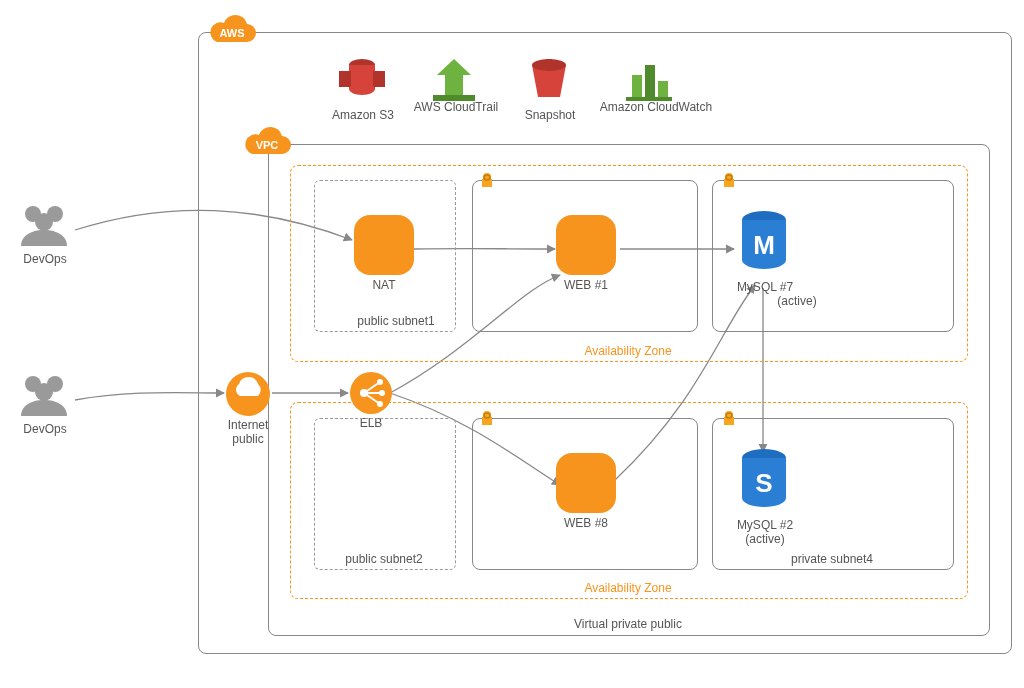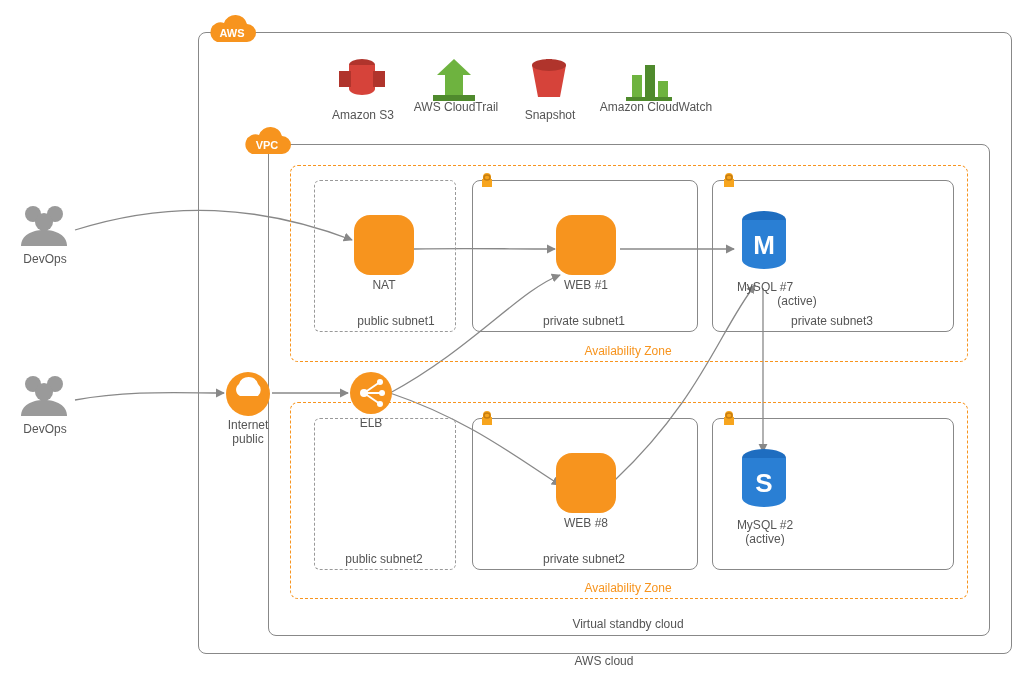--- a/index.html
+++ b/index.html
@@ -42,21 +42,20 @@
 
       <path d="M620,249 C680,249 710,249 734,249" marker-end="url(#ah)"></path>
 
       <path d="M615,480 C700,400 720,330 755,285" marker-end="url(#ah)"></path>
 
       <path d="M763,288 C763,340 763,400 763,452" marker-end="url(#ah)"></path>
     </g>
   </svg>
 
   <div class="box" style="left:198px;top:32px;width:812px;height:620px"></div>
-  <div class="lbl" style="left:198px;top:654px;width:812px">AWS cloud</div>
 
   <svg class="cloud" style="left:205px;top:14px" viewBox="0 0 54 36">
     <path d="M42 28a9 9 0 0 0 0-18 12 12 0 0 0-23-1A9 9 0 0 0 12 28Z" fill="#f7941e"></path>
     <text x="27" y="23" text-anchor="middle" font-size="11" font-weight="bold" fill="#fff">AWS</text>
   </svg>
 
   <svg style="position:absolute;left:335px;top:55px;width:54px;height:50px" viewBox="0 0 54 50">
     <ellipse cx="27" cy="10" rx="13" ry="6" fill="#b0342c"></ellipse>
     <path d="M14 10v24c0 3 6 6 13 6s13-3 13-6V10" fill="#d6433a"></path>
     <rect x="4" y="16" width="12" height="16" fill="#b0342c"></rect>
@@ -79,21 +78,21 @@
 
   <svg style="position:absolute;left:622px;top:55px;width:54px;height:50px" viewBox="0 0 54 50">
     <rect x="10" y="20" width="10" height="24" fill="#6eb33f"></rect>
     <rect x="23" y="10" width="10" height="34" fill="#4f8a2d"></rect>
     <rect x="36" y="26" width="10" height="18" fill="#6eb33f"></rect>
     <rect x="4" y="42" width="46" height="4" fill="#4f8a2d"></rect>
   </svg>
   <div class="lbl" style="left:596px;top:100px;width:120px">Amazon CloudWatch</div>
 
   <div class="box" style="left:268px;top:144px;width:720px;height:490px"></div>
-  <div class="lbl" style="left:268px;top:617px;width:720px">Virtual standby cloud</div>
+  <div class="lbl" style="left:268px;top:617px;width:720px">Virtual private public</div>
   <svg class="cloud" style="left:240px;top:126px" viewBox="0 0 54 36">
     <path d="M42 28a9 9 0 0 0 0-18 12 12 0 0 0-23-1A9 9 0 0 0 12 28Z" fill="#f7941e"></path>
     <text x="27" y="23" text-anchor="middle" font-size="11" font-weight="bold" fill="#fff">VPC</text>
   </svg>
 
   <div class="dashed" style="left:290px;top:165px;width:676px;height:195px"></div>
   <div class="lbl" style="left:290px;top:344px;width:676px;color:#f7941e">Availability Zone</div>
 
   <div class="dashed" style="left:290px;top:402px;width:676px;height:195px"></div>
   <div class="lbl" style="left:290px;top:581px;width:676px;color:#f7941e">Availability Zone</div>
@@ -107,43 +106,41 @@
     <path d="M14 21 30 10M14 21h18M14 21 30 32" stroke="#fff" stroke-width="2"></path>
   </svg>
   <div class="lbl" style="left:346px;top:416px;width:50px">ELB</div>
 
   <div class="dashed-gray" style="left:314px;top:180px;width:140px;height:150px"></div>
   <div class="lbl" style="left:326px;top:314px;width:140px">public subnet1</div>
   <div class="node" style="left:354px;top:215px"></div>
   <div class="lbl" style="left:334px;top:278px;width:100px">NAT</div>
 
   <div class="box" style="left:472px;top:180px;width:224px;height:150px"></div>
-  <div class="lbl" style="left:472px;top:314px;width:224px">private subnet1</div>
   <div class="node" style="left:556px;top:215px"></div>
   <div class="lbl" style="left:536px;top:278px;width:100px">WEB #1</div>
 
   <div class="box" style="left:712px;top:180px;width:240px;height:150px"></div>
-  <div class="lbl" style="left:712px;top:314px;width:240px">private subnet3</div>
   <svg class="db" style="left:738px;top:210px" viewBox="0 0 52 68">
     <ellipse cx="26" cy="10" rx="22" ry="9" fill="#1e6dc0"></ellipse>
     <path d="M4 10v40c0 5 10 9 22 9s22-4 22-9V10" fill="#2a7fd4"></path>
     <text x="26" y="44" text-anchor="middle" font-size="26" font-weight="bold" fill="#fff">M</text>
   </svg>
   <div class="lbl" style="left:720px;top:280px;width:90px">MySQL #7</div>
   <div class="lbl" style="left:752px;top:294px;width:90px">(active)</div>
 
   <div class="dashed-gray" style="left:314px;top:418px;width:140px;height:150px"></div>
   <div class="lbl" style="left:314px;top:552px;width:140px">public subnet2</div>
 
   <div class="box" style="left:472px;top:418px;width:224px;height:150px"></div>
-  <div class="lbl" style="left:472px;top:552px;width:224px">private subnet2</div>
   <div class="node" style="left:556px;top:453px"></div>
   <div class="lbl" style="left:536px;top:516px;width:100px">WEB #8</div>
 
   <div class="box" style="left:712px;top:418px;width:240px;height:150px"></div>
+  <div class="lbl" style="left:712px;top:552px;width:240px">private subnet4</div>
   <svg class="db" style="left:738px;top:448px" viewBox="0 0 52 68">
     <ellipse cx="26" cy="10" rx="22" ry="9" fill="#1e6dc0"></ellipse>
     <path d="M4 10v40c0 5 10 9 22 9s22-4 22-9V10" fill="#2a7fd4"></path>
     <text x="26" y="44" text-anchor="middle" font-size="26" font-weight="bold" fill="#fff">S</text>
   </svg>
   <div class="lbl" style="left:720px;top:518px;width:90px">MySQL #2</div>
   <div class="lbl" style="left:720px;top:532px;width:90px">(active)</div>
 
   <svg class="lock" style="left:480px;top:172px" viewBox="0 0 14 16">
       <path d="M3 7V5a4 4 0 0 1 8 0v2h1v8H2V7Z" fill="#f7a51e"></path>

